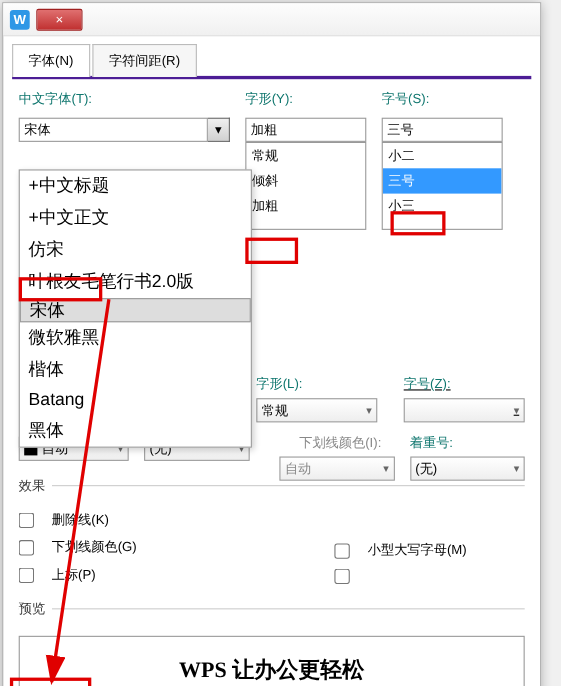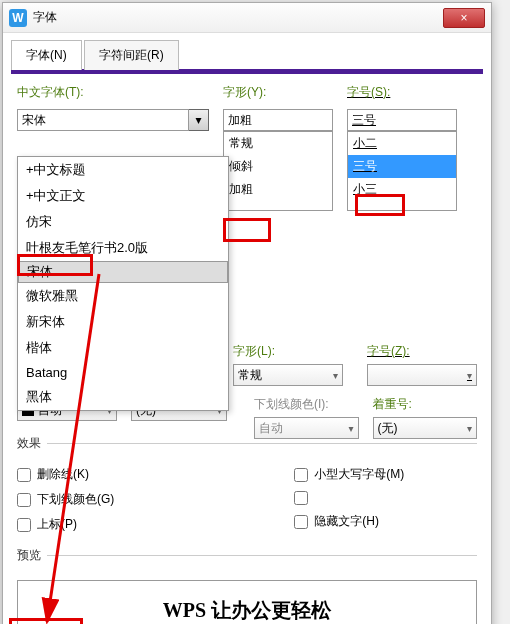--- a/index.html
+++ b/index.html
@@ -2,67 +2,66 @@
 <html><head>
 <meta charset="utf-8">
 <style>
 * { box-sizing: border-box; margin: 0; padding: 0; font-family: "Microsoft YaHei", "SimSun", sans-serif; font-size: 12px; }
 body { background: #f0f0f0; width: 510px; }
 .dialog { width: 490px; background: #fff; border: 1px solid #aaa; margin: 2px; box-shadow: 0 2px 10px rgba(0,0,0,0.3); }
 .titlebar { display: flex; align-items: center; height: 30px; padding: 0 6px; background: linear-gradient(#fdfdfd,#f0f0f0); border-bottom: 1px solid #ddd; }
 .titlebar .logo { width: 18px; height: 18px; background: #2e97e6; border-radius: 3px; display: flex; align-items: center; justify-content: center; color: #fff; font-weight: bold; margin-right: 6px; }
 .titlebar .title { flex: 1; }
 .titlebar .close { width: 42px; height: 20px; background: linear-gradient(#e07070,#c03030); border: 1px solid #a02020; border-radius: 2px; color: #fff; text-align: center; line-height: 18px; cursor: pointer; }
-.tabs { border-bottom: 5px solid #4c1d95; margin: 6px 8px 0; }
+.tabs { border-bottom: 3px solid #4c1d95; margin: 6px 8px 0; }
 .tab { display: inline-block; padding: 6px 14px; border: 1px solid #bbb; border-bottom: none; background: #fff; margin-right: -1px; position: relative; top: 1px; cursor: pointer; }
 .tab.inactive { background: #f6f6f6; }
 .content { padding: 10px 14px 14px; position: relative; }
 .row { display: flex; gap: 14px; margin-bottom: 4px; }
 .col { display: flex; flex-direction: column; }
 .col.font { width: 192px; }
 .col.style { width: 110px; }
-.col.size { width: 110px; text-decoration: underline; }
-label.field { margin-bottom: 4px; color: #4d7c0f; }
+.col.size { width: 110px; }
+label.field { margin-bottom: 4px; color: #0f766e; }
 .combo { display: flex; }
 .combo input { flex: 1; border: 1px solid #999; padding: 3px 4px; height: 22px; }
 .combo .arrow { width: 20px; height: 22px; border: 1px solid #666; border-left: none; background: linear-gradient(#f0f0f0,#d0d0d0); display: flex; align-items: center; justify-content: center; cursor: pointer; }
 .listbox { border: 1px solid #999; height: 80px; overflow: auto; }
 .listbox .item { padding: 3px 5px; cursor: pointer; }
 .listbox .item.selected { background: #3399ff; color: #fff; }
 .fontdrop { position: absolute; left: 14px; top: 82px; width: 212px; background: #fff; border: 1px solid #999; box-shadow: 2px 2px 6px rgba(0,0,0,0.2); z-index: 5; }
-.fontdrop .item { padding: 4px 8px; cursor: pointer; font-size: 13px; }
+.fontdrop .item { padding: 4px 8px; cursor: pointer; font-size: 16px; }
 .fontdrop .item.sel { background: #dddddd; }
 .secondrow { margin-top: 132px; display: flex; gap: 24px; }
 .sel { width: 100%; height: 22px; border: 1px solid #999; background: linear-gradient(#fff,#eee); padding: 2px 4px; display: flex; align-items: center; justify-content: space-between; cursor: pointer; }
 .sel .arr { font-size: 10px; color: #666; }
 .colorrow { display: flex; gap: 14px; margin-top: 10px; }
 .colorrow .col { flex: 1; }
 fieldset.section { border: none; border-top: 1px solid #ccc; padding-top: 8px; margin-top: 14px; }
 fieldset.section legend { padding-right: 6px; color: #333; }
 .fx { display: flex; gap: 40px; margin-top: 6px; }
 .fxcol { display: flex; flex-direction: column; gap: 8px; }
-.chk { display: flex; align-items: center; gap: 6px; }
+.chk { display: flex; align-items: center; gap: 16px; }
 .chk input { width: 14px; height: 14px; }
 .preview { border: 1px solid #999; height: 60px; margin-top: 8px; display: flex; align-items: center; justify-content: center; font-size: 20px; font-weight: bold; font-family: SimSun, serif; }
 
 .annot { position: absolute; border: 3px solid #e00000; pointer-events: none; z-index: 20; }
 .ann1 { left: 14px; top: 180px; width: 76px; height: 22px; }
 .ann2 { left: 220px; top: 144px; width: 48px; height: 24px; }
 .ann3 { left: 352px; top: 120px; width: 50px; height: 22px; }
 .ann4 { left: 6px; top: 544px; width: 74px; height: 28px; }
 svg.arrow-annot { position: absolute; left: 0; top: 0; width: 490px; height: 600px; pointer-events: none; z-index: 19; }
-.col .dim { color: #888; }
+.col .dim { color: #888; margin-left: 18px; }
 </style>
 </head>
 <body>
 
 <div class="dialog">
   <div class="titlebar">
     <div class="logo">W</div>
-    <div class="title">字体</div>
     <div class="close">×</div>
   </div>
 
   <div class="tabs">
     <div class="tab">字体(N)</div>
     <div class="tab inactive">字符间距(R)</div>
   </div>
 
   <div class="content">
 
@@ -103,21 +102,20 @@
       </div>
     </div>
 
     <div class="fontdrop">
       <div class="item">+中文标题</div>
       <div class="item">+中文正文</div>
       <div class="item">仿宋</div>
       <div class="item">叶根友毛笔行书2.0版</div>
       <div class="item sel">宋体</div>
       <div class="item">微软雅黑</div>
-      <div class="item">新宋体</div>
       <div class="item">楷体</div>
       <div class="item">Batang</div>
       <div class="item">黑体</div>
     </div>
 
     <div class="secondrow">
       <div class="col" style="width:192px;"></div>
       <div class="col" style="width:110px;">
         <label class="field">字形(L):</label>
         <div class="sel">
@@ -183,31 +181,27 @@
             </label>
           <label class="chk">
               <input type="checkbox" style="">
               <span>下划线颜色(G)</span>
             </label>
           <label class="chk">
               <input type="checkbox" style="">
               <span>上标(P)</span>
             </label>
         </div>
-        <div class="fxcol" style="margin-left:140px;">
+        <div class="fxcol" style="margin-left:140px;justify-content:flex-end;">
           <label class="chk">
               <input type="checkbox" style="">
               <span>小型大写字母(M)</span>
             </label>
           <label class="chk">
               <input type="checkbox" style="">
-            </label>
-          <label class="chk">
-              <input type="checkbox" style="">
-              <span>隐藏文字(H)</span>
             </label>
         </div>
       </div>
     </fieldset>
 
     <fieldset class="section">
       <legend>预览</legend>
       <div class="preview">WPS 让办公更轻松</div>
 
     </fieldset>

